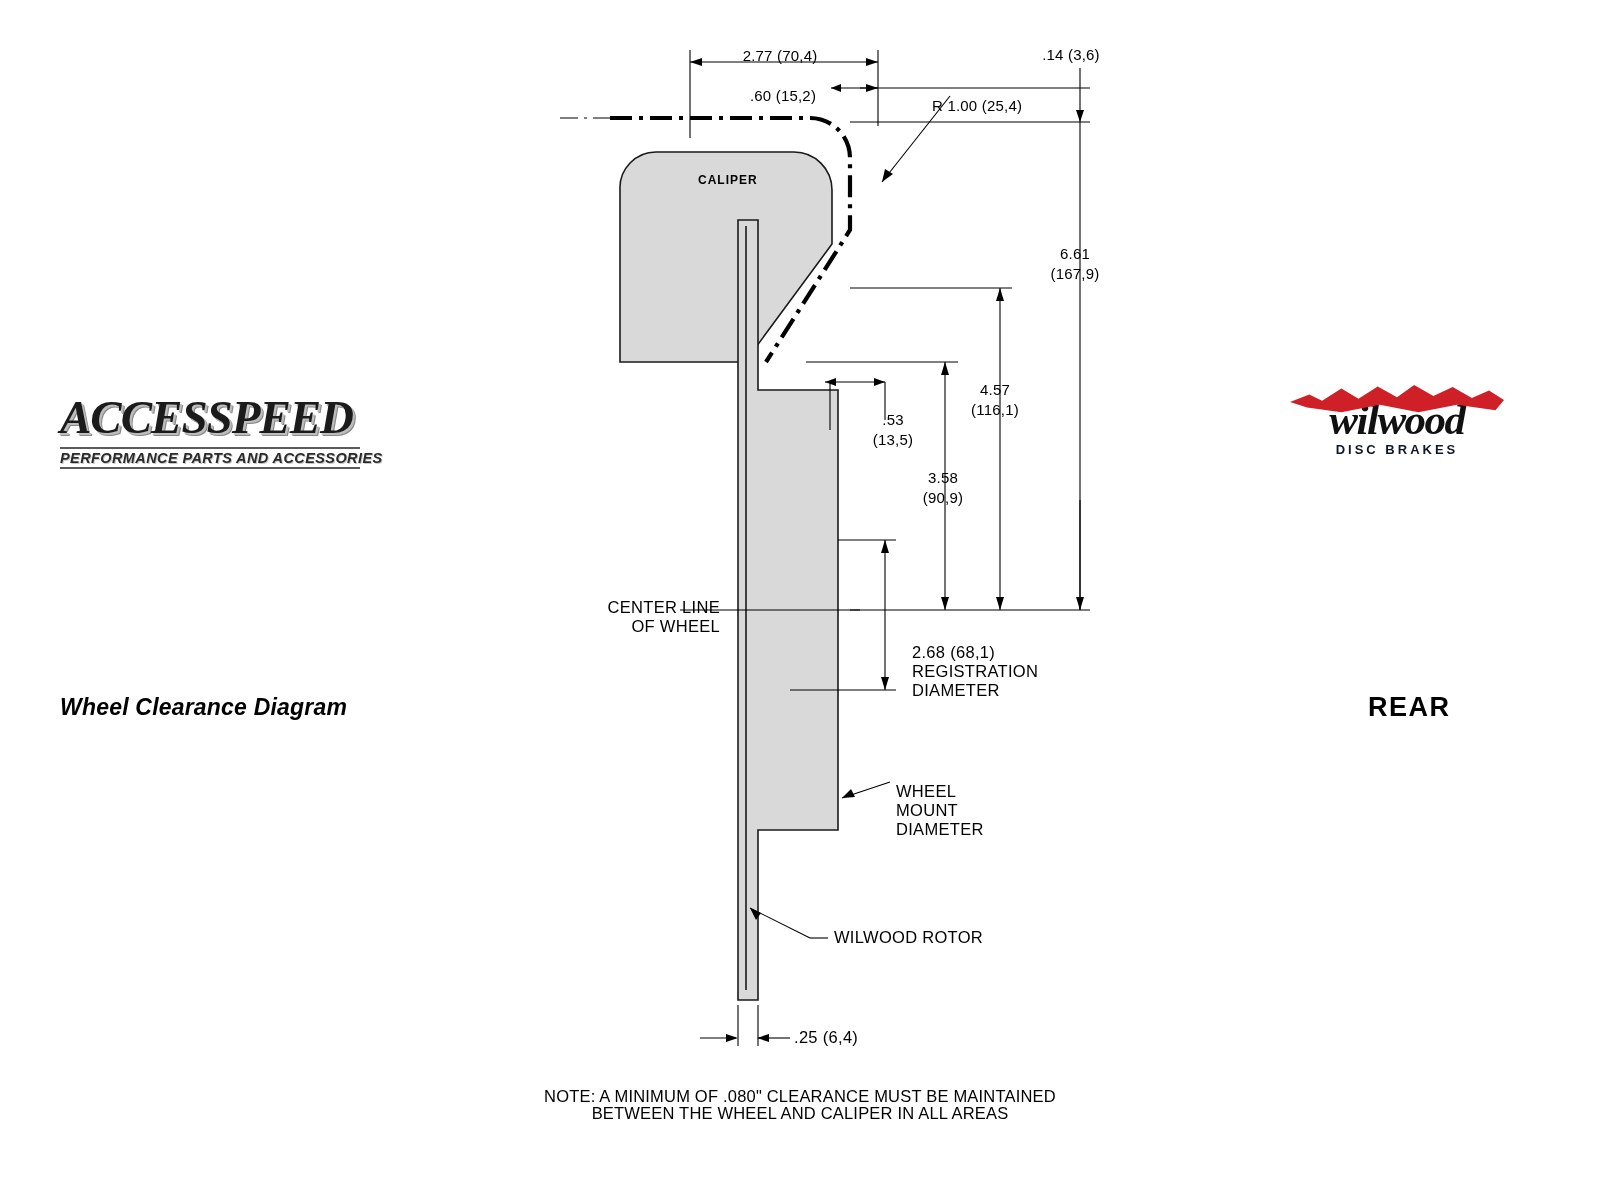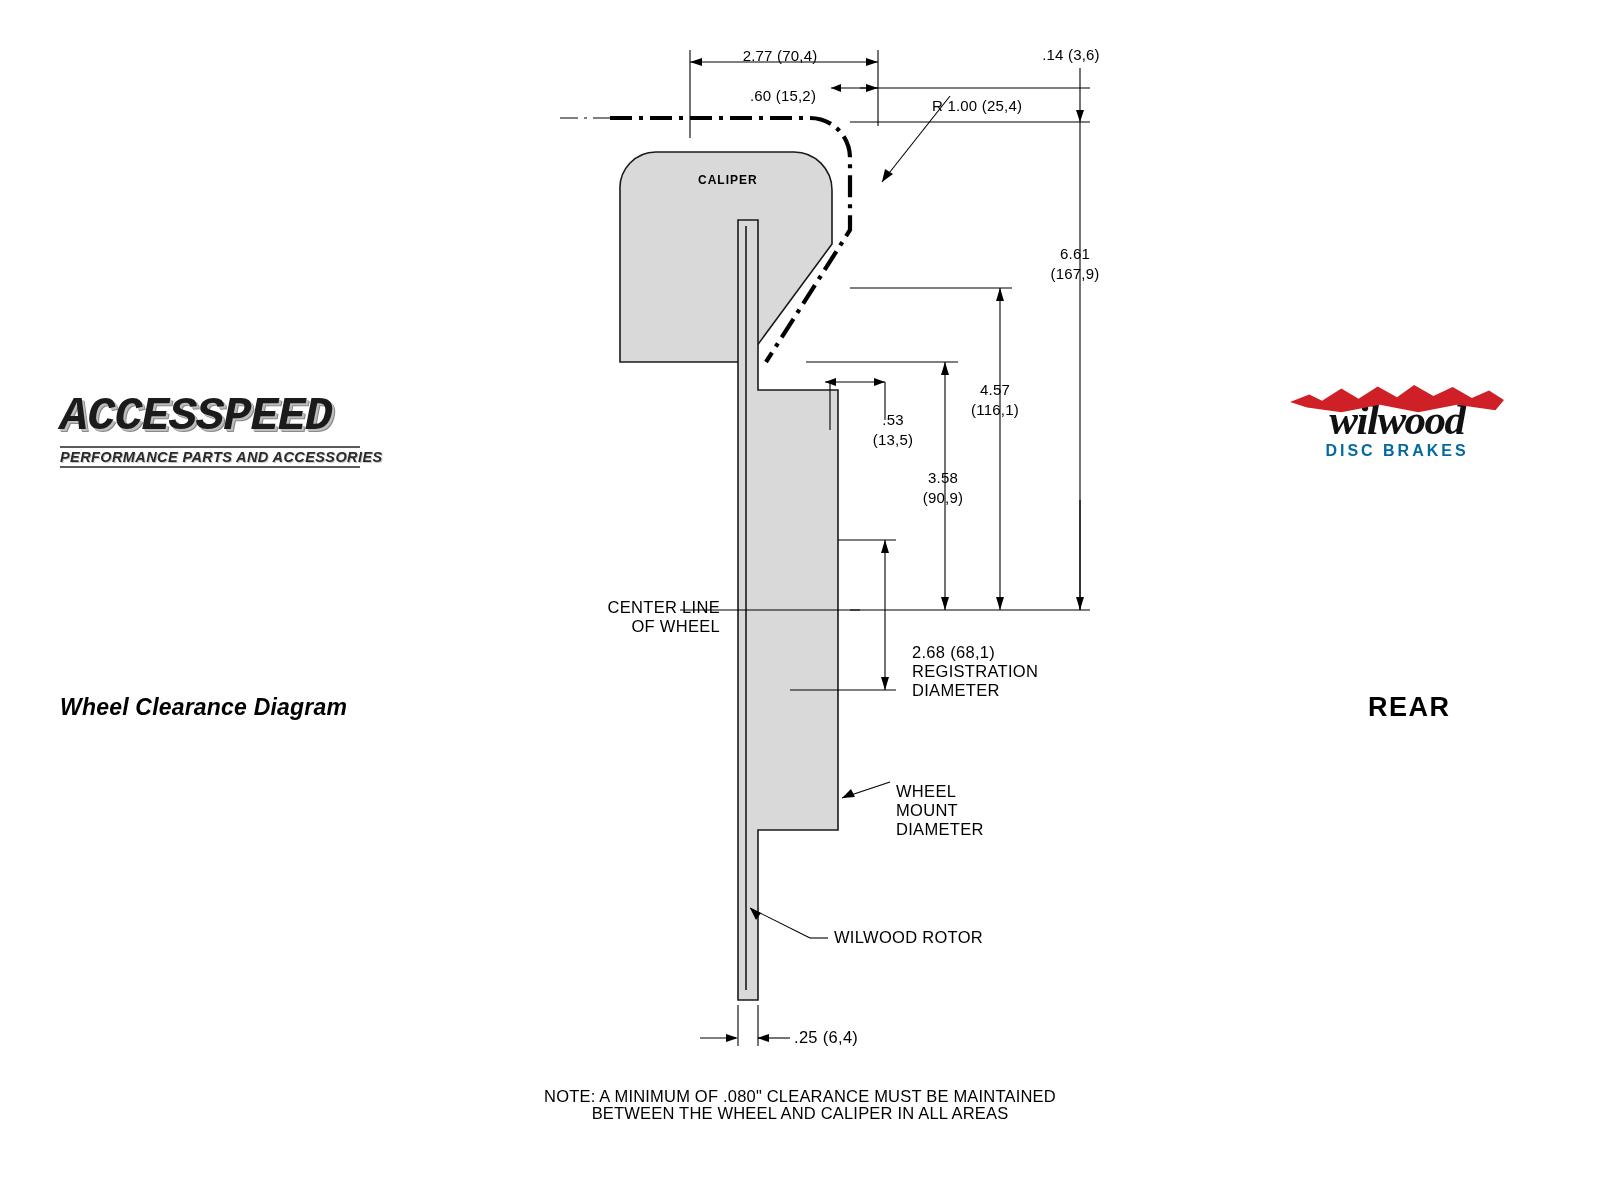--- a/index.html
+++ b/index.html
@@ -17,21 +17,21 @@
   .caliper-lbl{font-size:12px;letter-spacing:1px;font-weight:600;}
   .note{font-size:16.5px;line-height:21px;text-align:center;letter-spacing:.2px;}
   .title-left{font-size:23px;font-style:italic;font-weight:bold;letter-spacing:.2px;}
   .rear{font-size:27px;font-weight:bold;letter-spacing:1.5px;}
 
   
   .accesspeed{
     position:absolute;left:60px;top:390px;width:350px;height:105px;
   }
   .ap-text{
-    font-family:Liberation Mono, monospace;
+    font-family:Liberation Serif, serif;
     font-weight:bold;font-style:italic;font-size:47px;letter-spacing:-1px;
     color:#1b1b1b;
     text-shadow:2px 2px 0 #bdbdbd, 3px 3px 0 #8a8a8a;
     white-space:nowrap;
   }
   .ap-sub{
     font-family:"Liberation Sans", sans-serif;
     font-weight:bold;font-style:italic;font-size:14.5px;letter-spacing:.4px;
     color:#2a2a2a;white-space:nowrap;margin-top:3px;
     text-shadow:1px 1px 0 #c9c9c9;
@@ -41,21 +41,21 @@
   .wilwood{
     position:absolute;right:78px;top:395px;width:250px;height:100px;text-align:center;
   }
   .ww-name{
     font-family:"Liberation Serif", serif;
     font-style:italic;font-weight:bold;font-size:43px;letter-spacing:-1.5px;
     color:#111;white-space:nowrap;
   }
   .ww-sub{
     font-family:"Liberation Sans", sans-serif;
-    font-weight:bold;font-size:16px;letter-spacing:3px;color:#0369a1;margin-top:-2px;
+    font-weight:bold;font-size:13px;letter-spacing:3px;color:#0f172a;margin-top:-2px;
   }
   .ww-flame{
     position:absolute;left:18px;top:-14px;width:214px;height:34px;
     background:#cf2027;
     clip-path:polygon(0% 62%, 9% 40%, 15% 58%, 24% 22%, 32% 52%, 41% 16%, 50% 48%, 58% 12%, 67% 44%, 76% 18%, 85% 50%, 93% 28%, 100% 56%, 96% 86%, 78% 70%, 60% 92%, 42% 70%, 24% 92%, 8% 78%);
   }
 </style>
 </head>
 <body>
 

